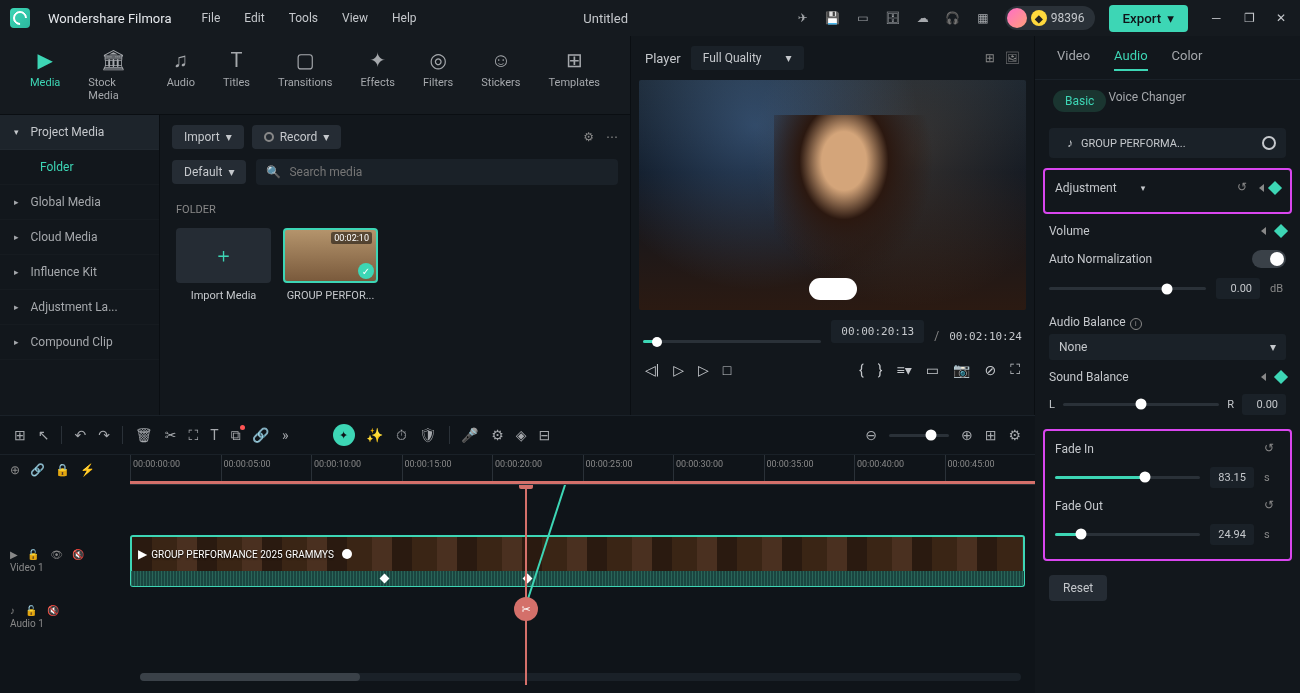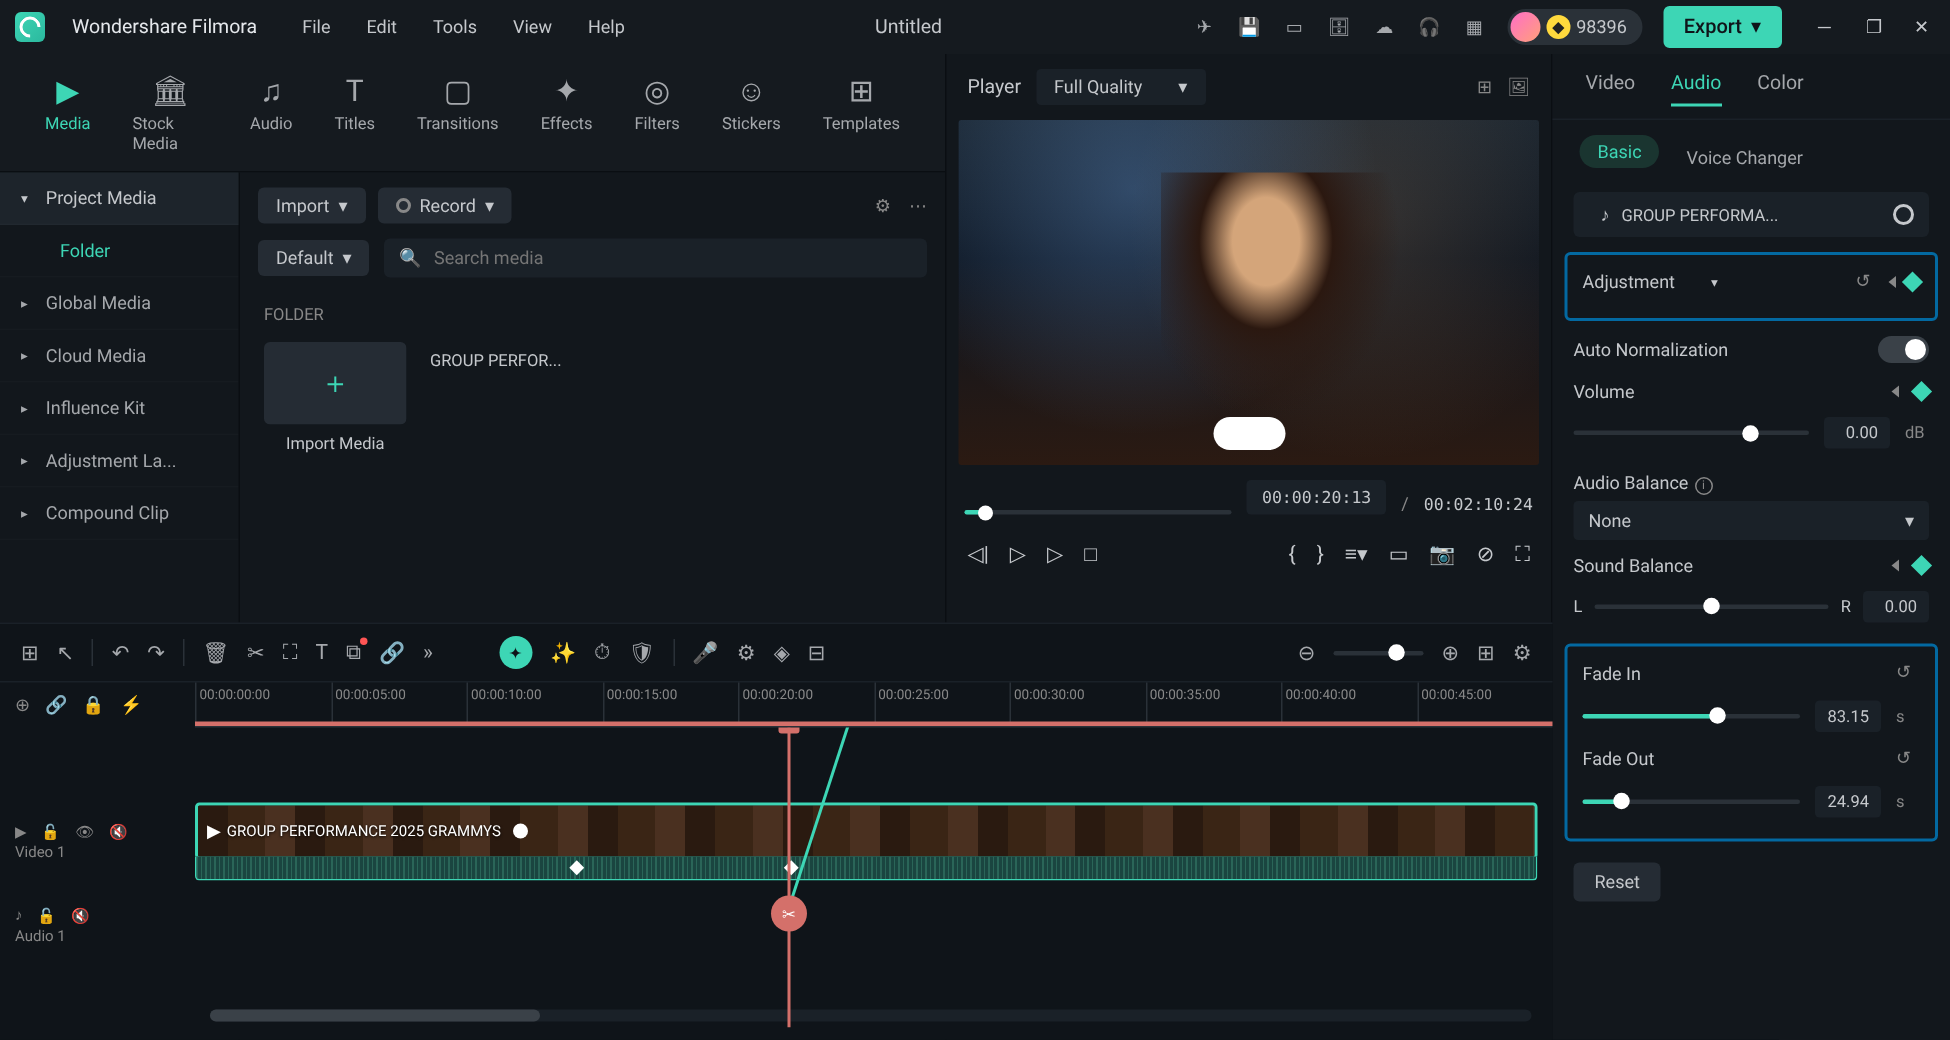--- a/index.html
+++ b/index.html
@@ -73,30 +73,30 @@
 .time-box{background:#1a2128;padding:5px 10px;border-radius:3px;font-size:11px;font-family:monospace}
 .time-sep{color:#888}
 .player-controls{display:flex;align-items:center;gap:14px;padding:8px 14px 12px;color:#c5c8cc}
 .pc-icon{cursor:pointer;font-size:14px}
 .pc-spacer{flex:1}
 
 .right-panel{width:265px;background:#12171c;display:flex;flex-direction:column}
 .tabs{display:flex;gap:24px;padding:12px 22px 8px;border-bottom:1px solid #1a2128}
 .tab{color:#a5a8ac;cursor:pointer;font-size:13px;padding-bottom:6px}
 .tab.active{color:#3dd6b5;border-bottom:2px solid #3dd6b5}
-.subtabs{display:flex;gap:18px;padding:10px 18px;align-items:flex-end}
+.subtabs{display:flex;gap:2px;padding:10px 18px;align-items:flex-start}
 .subtab{color:#a5a8ac;cursor:pointer;font-size:12px}
 .subtab.active{background:#1a3530;color:#3dd6b5;padding:4px 12px;border-radius:12px}
 .audio-clip{margin:6px 14px;background:#1a2128;border-radius:4px;padding:8px 10px;display:flex;align-items:center;gap:8px;position:relative;overflow:hidden}
 .audio-wave{position:absolute;inset:0;background:repeating-linear-gradient(90deg,#2a5548 0 2px,transparent 2px 4px);opacity:0.6}
 .audio-clip>*{position:relative}
 .note-icon{color:#c5c8cc}
 .clip-name{font-size:11px;flex:1;white-space:nowrap;overflow:hidden;text-overflow:ellipsis}
 .clip-circle{width:14px;height:14px;border:2px solid #c5c8cc;border-radius:50%}
-.section-hl{border:2px solid #0369a1;border-radius:4px;margin:4px 8px;padding:10px}
+.section-hl{border:2px solid #d946ef;border-radius:4px;margin:4px 8px;padding:10px}
 .section-hdr{display:flex;align-items:center;gap:6px;margin-bottom:6px}
 .section-title{font-size:12px;color:#c5c8cc;flex:1}
 .diamond{width:10px;height:10px;background:#3dd6b5;transform:rotate(45deg);cursor:pointer}
 .arrow-left{width:0;height:0;border-right:5px solid #888;border-top:4px solid transparent;border-bottom:4px solid transparent}
 .reset-ico{width:16px;height:16px;color:#888;cursor:pointer}
 
 .row{display:flex;align-items:center;gap:10px;padding:6px 14px}
 .row-label{font-size:12px;color:#c5c8cc;flex:1}
 .toggle{width:34px;height:18px;background:#3a4148;border-radius:9px;position:relative;cursor:pointer}
 .toggle::after{content:"";position:absolute;right:2px;top:2px;width:14px;height:14px;background:#fff;border-radius:50%}
@@ -296,20 +296,24 @@
         </div>
         <div class="folder-label">FOLDER</div>
         <div class="media-grid">
           <div class="media-card">
             <div class="media-thumb">
                 <span class="plus">＋</span>
               </div>
             <div class="media-name">Import Media</div>
           </div>
           <div class="media-card">
+            <div class="media-thumb has-media">
+              <span class="media-duration">00:02:10</span>
+              <span class="check-badge">✓</span>
+            </div>
             <div class="media-name">GROUP PERFOR...</div>
           </div>
         </div>
       </div>
     </div>
   </div>
 
   <div class="player-panel">
     <div class="player-header">
       <span class="player-label">Player</span>
@@ -374,28 +378,28 @@
         <span class="section-title">Adjustment</span>
         <span style="font-size:9px">▾</span>
         <span style="flex:1"></span>
         <span class="reset-ico">↺</span>
         <span class="arrow-left"></span>
         <span class="diamond"></span>
       </div>
     </div>
 
     <div class="row">
-      <span class="row-label">Auto Normalization</span>
-      <div class="toggle"></div>
-    </div>
-
-    <div class="row">
       <span class="row-label">Volume</span>
       <span class="arrow-left"></span>
       <span class="diamond"></span>
+    </div>
+
+    <div class="row">
+      <span class="row-label">Auto Normalization</span>
+      <div class="toggle"></div>
     </div>
     <div class="slider-row">
       <div class="slider">
           <div class="slider-thumb" style="left:75%"></div>
         </div>
       <span class="value-box">0.00</span>
       <span class="unit">dB</span>
     </div>
 
     <div class="row" style="padding-bottom:0">

